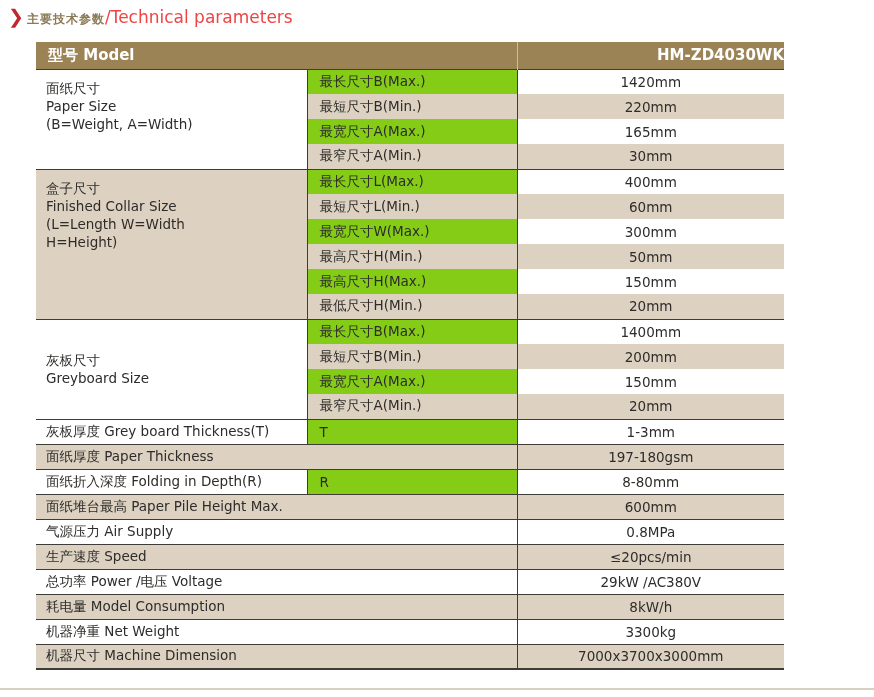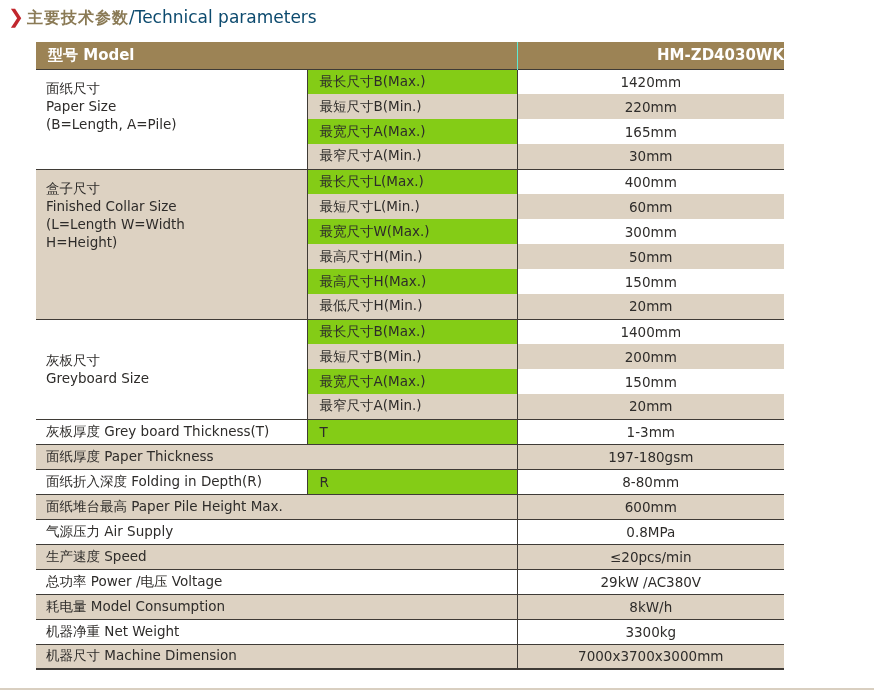--- a/index.html
+++ b/index.html
@@ -23,25 +23,25 @@
   }
   .chev {
     color: #c1272d;
     font-weight: bold;
     font-size: 19px;
     margin-right: 3px;
   }
   .t-zh {
     color: #8a7a55;
     font-weight: bold;
-    font-size: 16px;
+    font-size: 12px;
     letter-spacing: 1px;
   }
   .t-en {
-    color: #0c4a6e;
+    color: #ef4444;
     font-size: 17px;
     font-weight: normal;
   }
 
   
   table.spec {
     position: absolute;
     left: 36px;
     top: 42px;
     width: 748px;
@@ -116,21 +116,21 @@
       <th colspan="2" class="model-label">型号 Model</th>
       <th class="model-value">HM-ZD4030WK</th>
     </tr>
   </thead>
 
   <tbody class="grp">
     <tr class="w">
       <td class="glabel vtop" rowspan="4">
         <span>面纸尺寸</span>
         <span>Paper Size</span>
-        <span>(B=Length, A=Pile)</span>
+        <span>(B=Weight, A=Width)</span>
       </td>
       <td class="param">最长尺寸B(Max.)</td>
       <td class="value">1420mm</td>
     </tr>
     <tr class="b">
       <td class="param">最短尺寸B(Min.)</td>
       <td class="value">220mm</td>
     </tr>
     <tr class="w">
       <td class="param">最宽尺寸A(Max.)</td>

